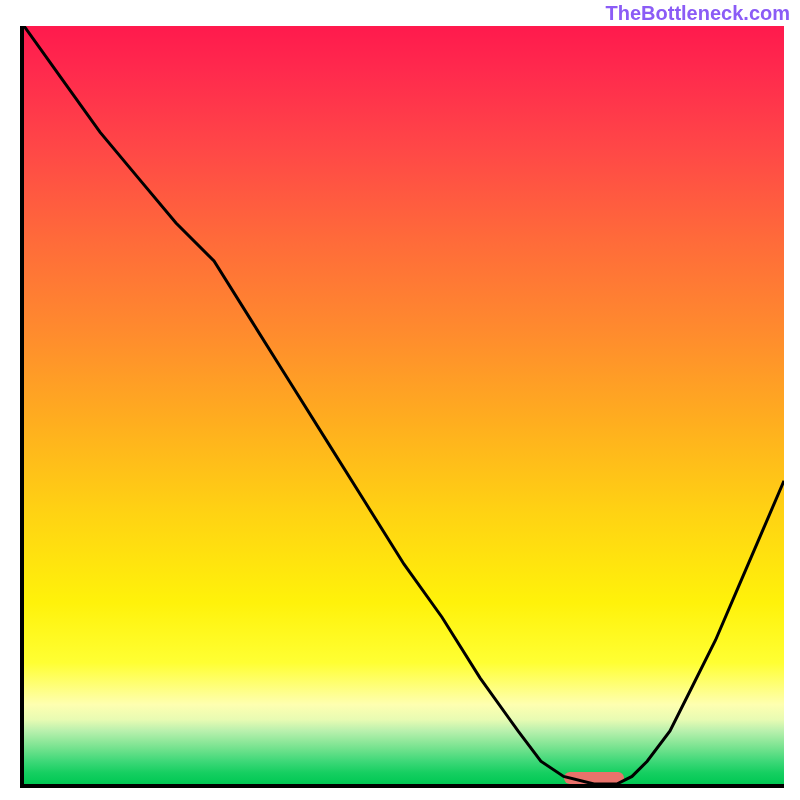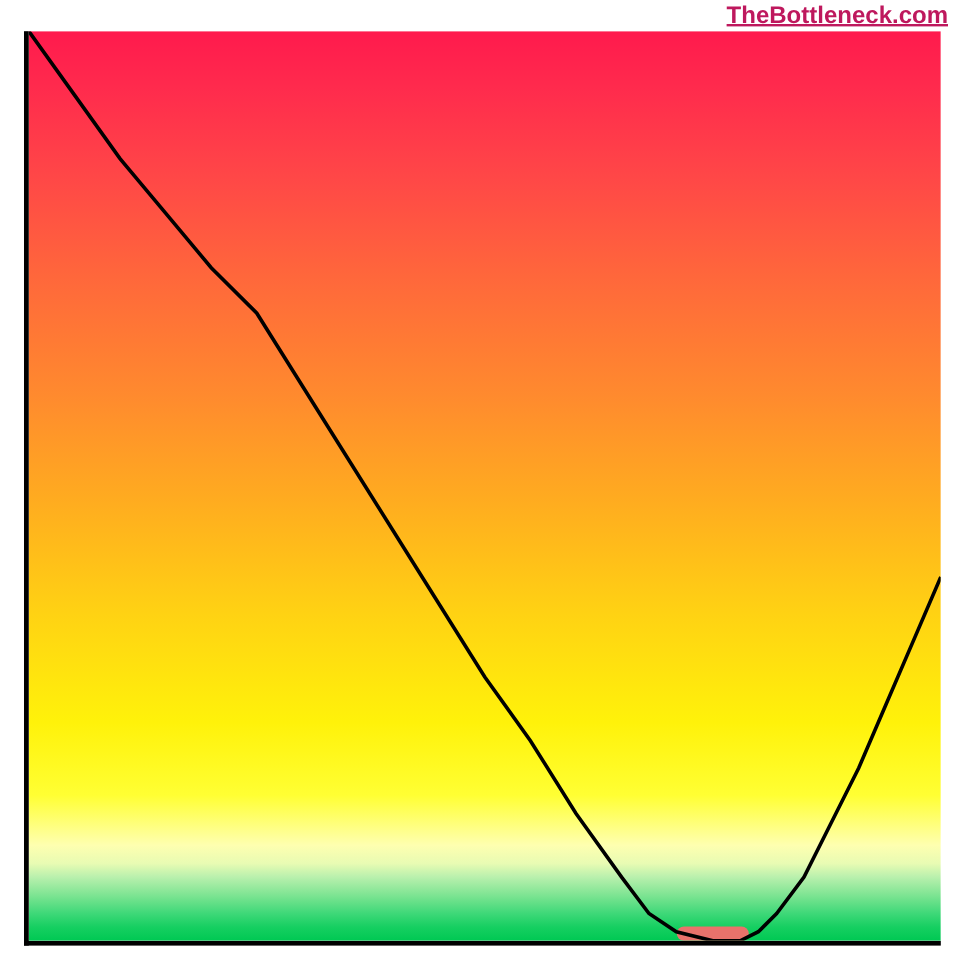--- a/index.html
+++ b/index.html
@@ -15,23 +15,22 @@
     position: relative;
     width: 800px;
     height: 800px;
   }
   .watermark {
     position: absolute;
     top: 2px;
     right: 10px;
     font-size: 20px;
     font-weight: bold;
-    color: #be185d;
+    color: #8b5cf6;
     z-index: 10;
-    text-decoration: underline;
   }
   .plot-area {
     position: absolute;
     left: 20px;
     top: 26px;
     width: 760px;
     height: 758px;
     border-left: 4px solid #000;
     border-bottom: 4px solid #000;
     overflow: hidden;

